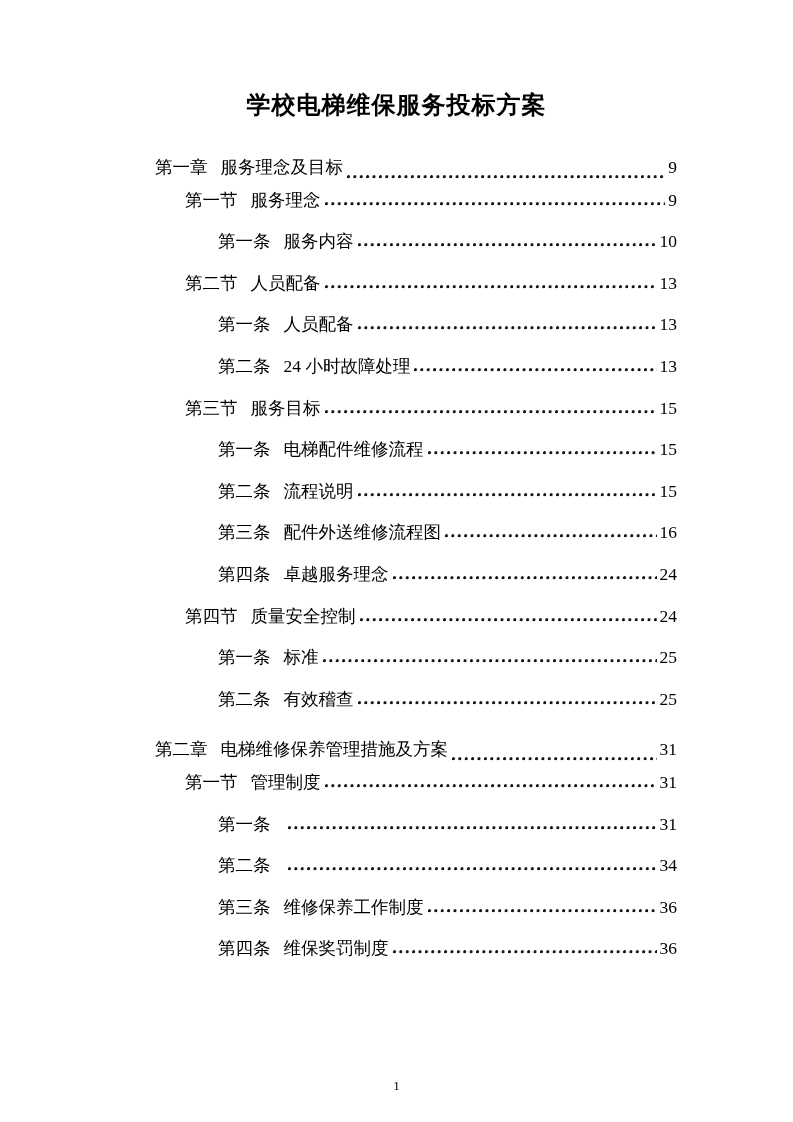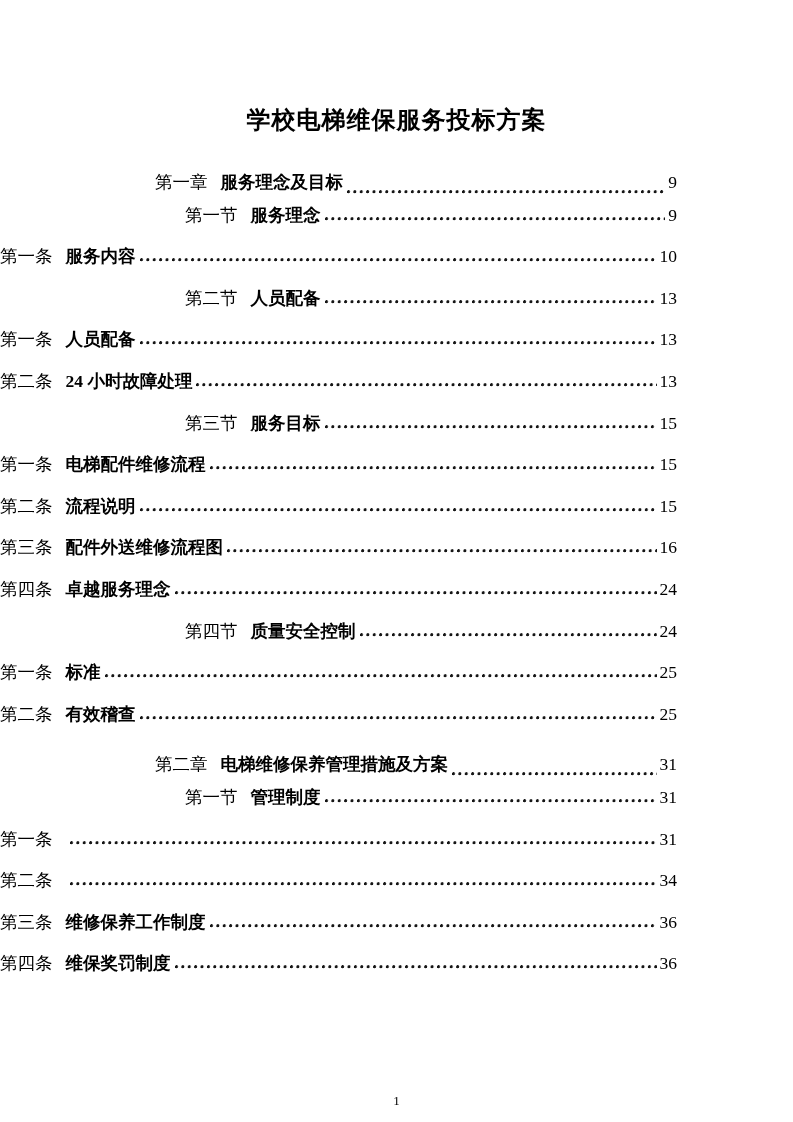--- a/index.html
+++ b/index.html
@@ -16,21 +16,21 @@
     color: #000000;
   }
   .doc-page {
     width: 793px;
     height: 1122px;
     background: #ffffff;
     position: relative;
     box-sizing: border-box;
   }
   .doc-title {
-    margin: 15px;
+    margin: 0;
     padding-top: 88px;
     text-align: center;
     font-family: "Liberation Sans", "DejaVu Sans", sans-serif;
     font-size: 24px;
     font-weight: bold;
     line-height: 34px;
     letter-spacing: 1px;
   }
   .toc-heading {
     margin: 0;
@@ -52,28 +52,28 @@
     height: 41.6px;
     padding-top: 11px;
     box-sizing: border-box;
     font-size: 17.5px;
     line-height: 1.25;
     white-space: nowrap;
     cursor: pointer;
   }
   .toc-row.level-1 { padding-left: 155px; align-items: flex-end; }
   .toc-row.level-2 { padding-left: 185px; }
-  .toc-row.level-3 { }
+  .toc-row.level-3 { padding-left: 218px; }
   .toc-prefix {
     font-weight: normal;
     margin-right: 13px;
     flex: 0 0 auto;
   }
   .toc-title {
-    font-weight: bold;
+    font-weight: normal;
     flex: 0 0 auto;
   }
   .dots {
     flex: 1 1 auto;
     min-width: 12px;
     height: 5px;
     margin: 0 3px 0 4px;
     background-image: radial-gradient(circle at 1.5px 2.8px, #151515 1.35px, rgba(0,0,0,0) 1.8px);
     background-size: 6.4px 5px;
     background-repeat: repeat-x;

